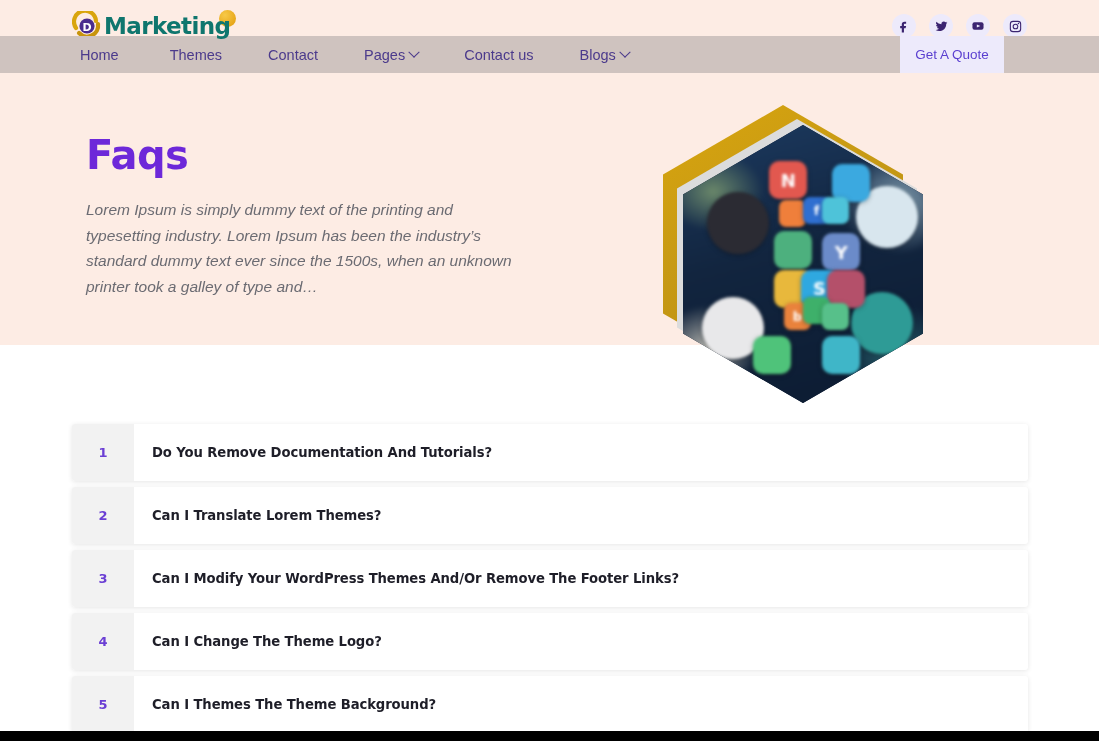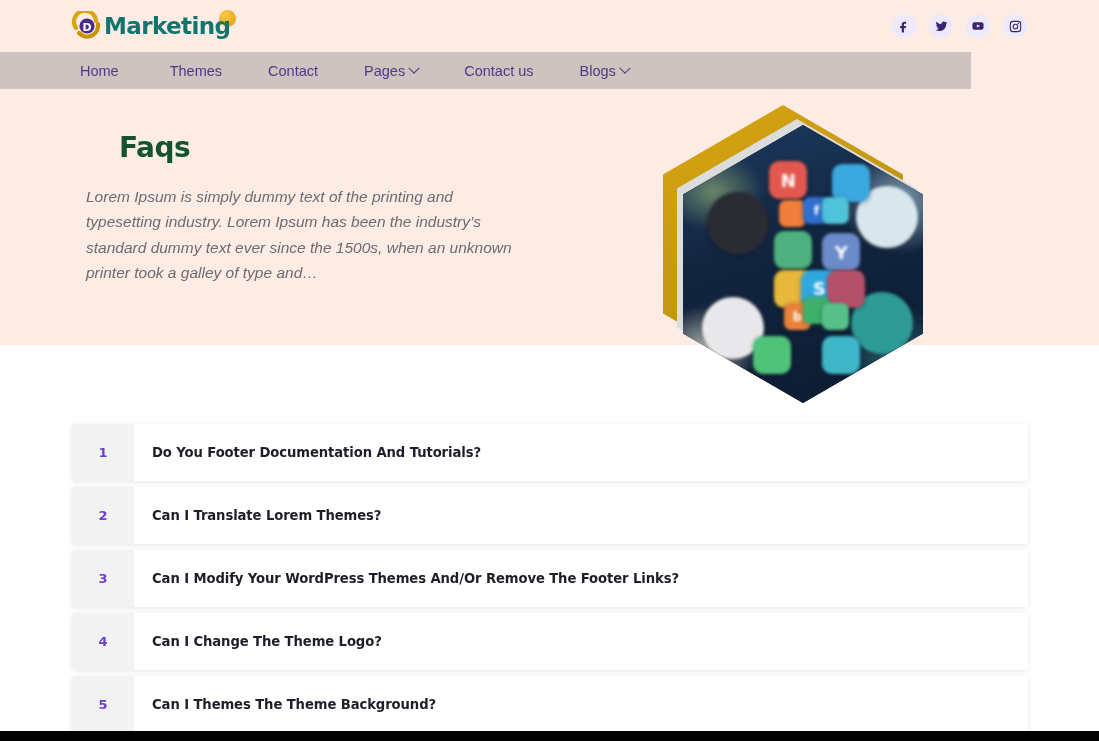--- a/index.html
+++ b/index.html
@@ -85,22 +85,22 @@
     align-items: center;
     justify-content: center;
     color: #3b2470;
     cursor: pointer;
   }
   .social svg { display: block; fill: #3b2470; }
 
   
   .navbar {
     position: absolute;
-    left: 0; top: 52px;
-    width: 971px;
+    left: 0; top: 36px;
+    width: 1099px;
     height: 37px;
     background: #cfc3bf;
     display: flex;
     align-items: stretch;
   }
   .nav-links {
     display: flex;
     align-items: center;
     padding-left: 80px;
     gap: 0px;
@@ -142,27 +142,26 @@
 
   
   .hero-text {
     position: absolute;
     left: 86px;
     top: 133px;
     width: 460px;
   }
   .hero-title {
     font-family: "DejaVu Sans", sans-serif;
-    font-size: 28px;
+    font-size: 40px;
     font-weight: bold;
     letter-spacing: -0.5px;
-    color: #14532d;
+    color: #6d28d9;
     line-height: 1.1;
     margin-bottom: 20px;
-    margin-left: 33px;
   }
   .hero-desc {
     font-size: 15.5px;
     font-style: italic;
     line-height: 1.65;
     color: #6b6b72;
     width: 442px;
   }
 
   
@@ -327,20 +326,23 @@
         <span>Pages</span>
         <span class="chev"></span>
       </span>
       <span class="nav-link">
         <span>Contact us</span>
       </span>
       <span class="nav-link">
         <span>Blogs</span>
         <span class="chev"></span>
       </span>
+    </div>
+    <div class="quote-btn">
+      <span>Get A Quote</span>
     </div>
   </div>
 
   <div class="hero-text">
     <h1 class="hero-title">Faqs</h1>
     <p class="hero-desc">Lorem Ipsum is simply dummy text of the printing and typesetting industry. Lorem Ipsum has been the industry’s standard dummy text ever since the 1500s, when an unknown printer took a galley of type and…</p>
   </div>
 
   <div class="hex-wrap">
     <div class="hex hex-outer"></div>
@@ -368,21 +370,21 @@
           <div class="app-icon ai-md" style="background: rgb(79, 195, 122); left: 29%; top: 76%; filter: blur(1.4px);"></div>
           <div class="app-icon ai-md" style="background: rgb(63, 182, 200); left: 58%; top: 76%; filter: blur(1.4px);"></div>
         </div>
     </div>
   </div>
 </div>
 
 <div class="faq-list" id="faq-list">
     <div class="faq-card">
       <div class="faq-num">1</div>
-      <div class="faq-q">Do You Footer Documentation And Tutorials?</div>
+      <div class="faq-q">Do You Remove Documentation And Tutorials?</div>
     </div>
     <div class="faq-card">
       <div class="faq-num">2</div>
       <div class="faq-q">Can I Translate Lorem Themes?</div>
     </div>
     <div class="faq-card">
       <div class="faq-num">3</div>
       <div class="faq-q">Can I Modify Your WordPress Themes And/Or Remove The Footer Links?</div>
     </div>
     <div class="faq-card">

